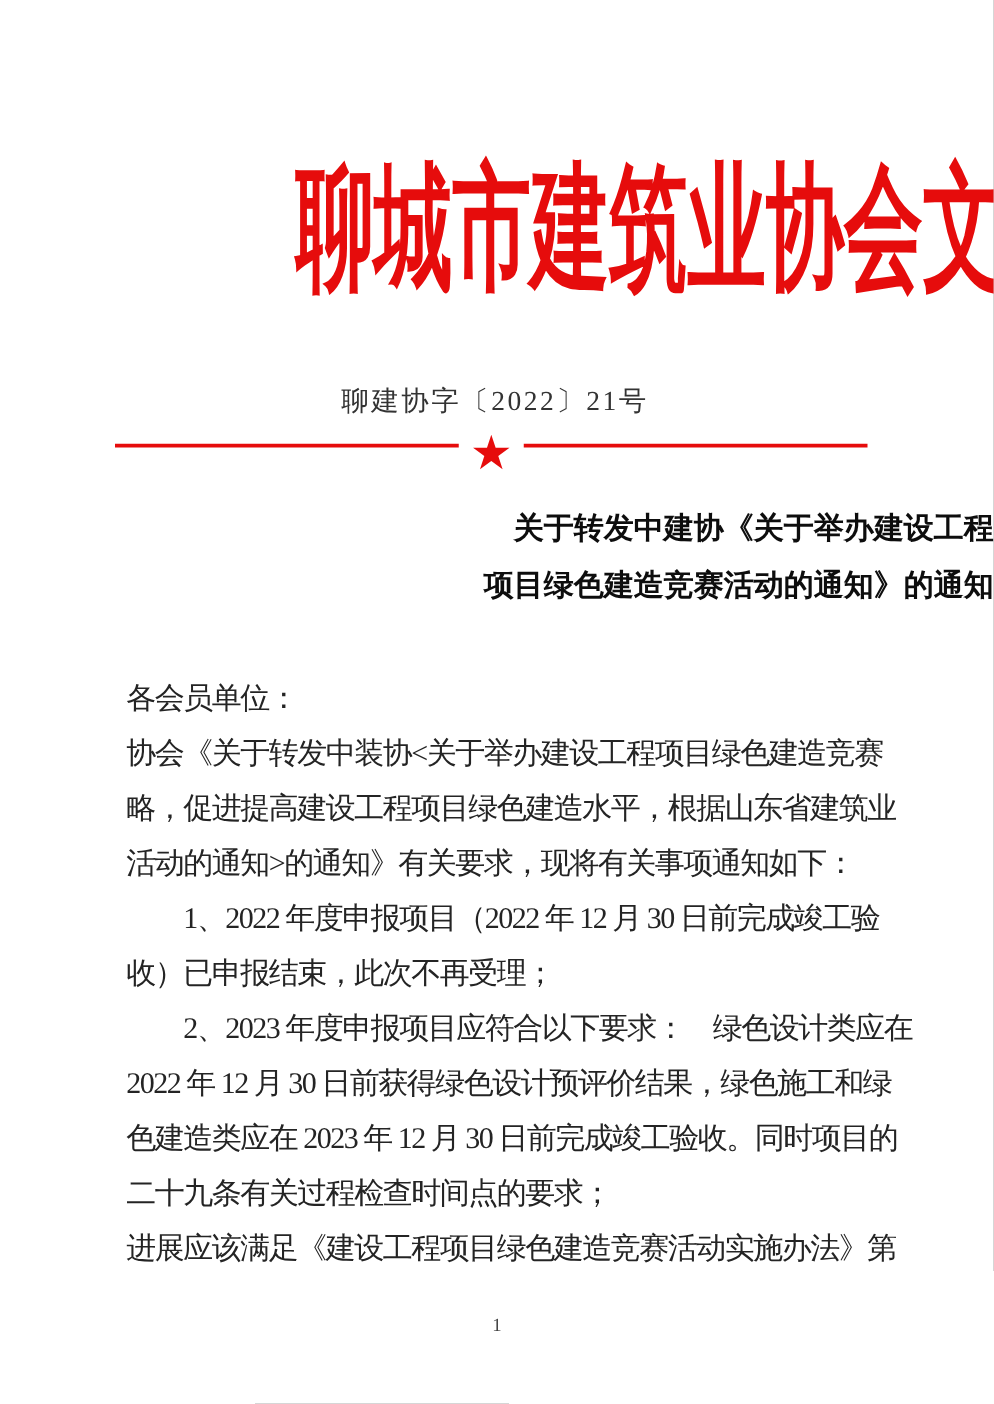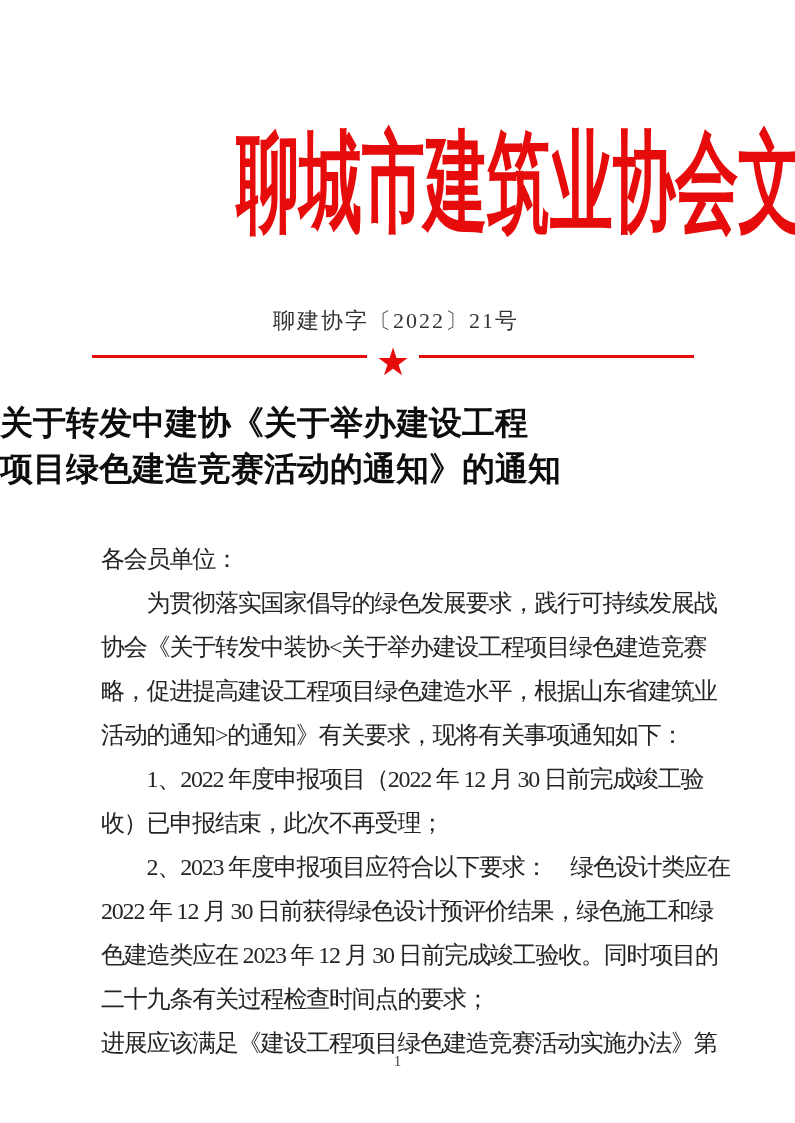--- a/index.html
+++ b/index.html
@@ -76,24 +76,24 @@
     top: 6px;
   }
 
   
   .doc-title {
     position: absolute;
     top: 400px;
     left: 0;
     width: 795px;
     margin: 0;
-    text-align: left;
+    text-align: right;
     font-family: "Liberation Sans", sans-serif;
     font-weight: bold;
-    font-size: 33px;
+    font-size: 24px;
     line-height: 46px;
     color: #0d0d0d;
   }
   .title-line { display: block; }
 
   
   .body-text {
     position: absolute;
     top: 535px;
     left: 97px;
@@ -139,21 +139,20 @@
     <div class="rule-line"></div>
   </div>
 
   <h1 class="doc-title">
     <span class="title-line">关于转发中建协《关于举办建设工程</span>
     <span class="title-line">项目绿色建造竞赛活动的通知》的通知</span>
   </h1>
 
   <div class="body-text">
     <p class="body-line">各会员单位：</p>
-    <p class="body-line">　　为贯彻落实国家倡导的绿色发展要求，践行可持续发展战</p>
     <p class="body-line">协会《关于转发中装协&lt;关于举办建设工程项目绿色建造竞赛</p>
     <p class="body-line">略，促进提高建设工程项目绿色建造水平，根据山东省建筑业</p>
     <p class="body-line">活动的通知&gt;的通知》有关要求，现将有关事项通知如下：</p>
     <p class="body-line">　　1、2022 年度申报项目（2022 年 12 月 30 日前完成竣工验</p>
     <p class="body-line">收）已申报结束，此次不再受理；</p>
     <p class="body-line">　　2、2023 年度申报项目应符合以下要求：　绿色设计类应在</p>
     <p class="body-line">2022 年 12 月 30 日前获得绿色设计预评价结果，绿色施工和绿</p>
     <p class="body-line">色建造类应在 2023 年 12 月 30 日前完成竣工验收。同时项目的</p>
     <p class="body-line">二十九条有关过程检查时间点的要求；</p>
     <p class="body-line">进展应该满足《建设工程项目绿色建造竞赛活动实施办法》第</p>

